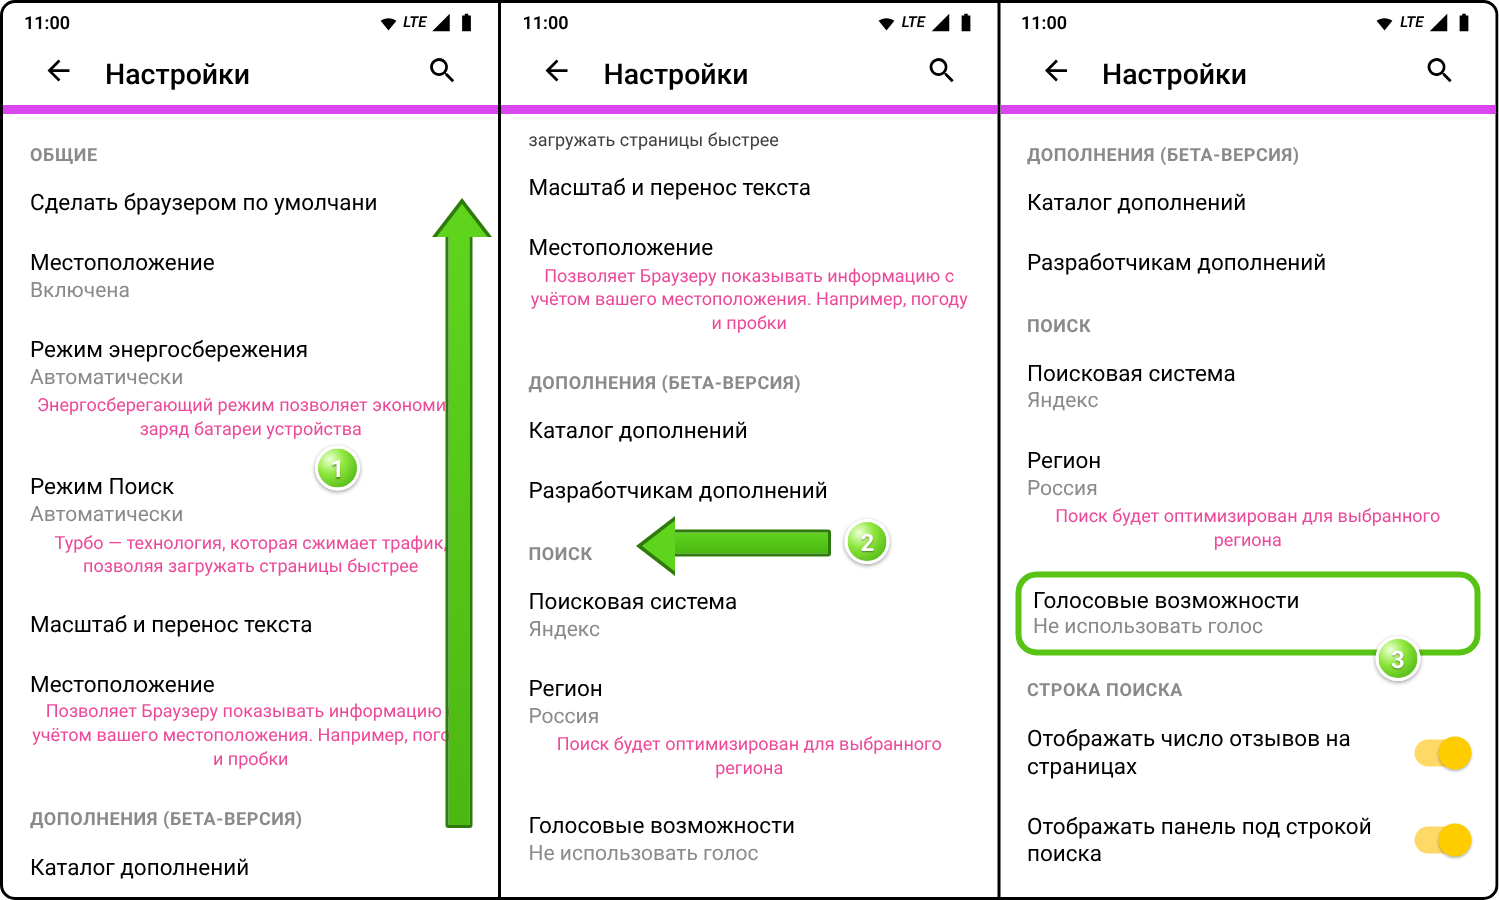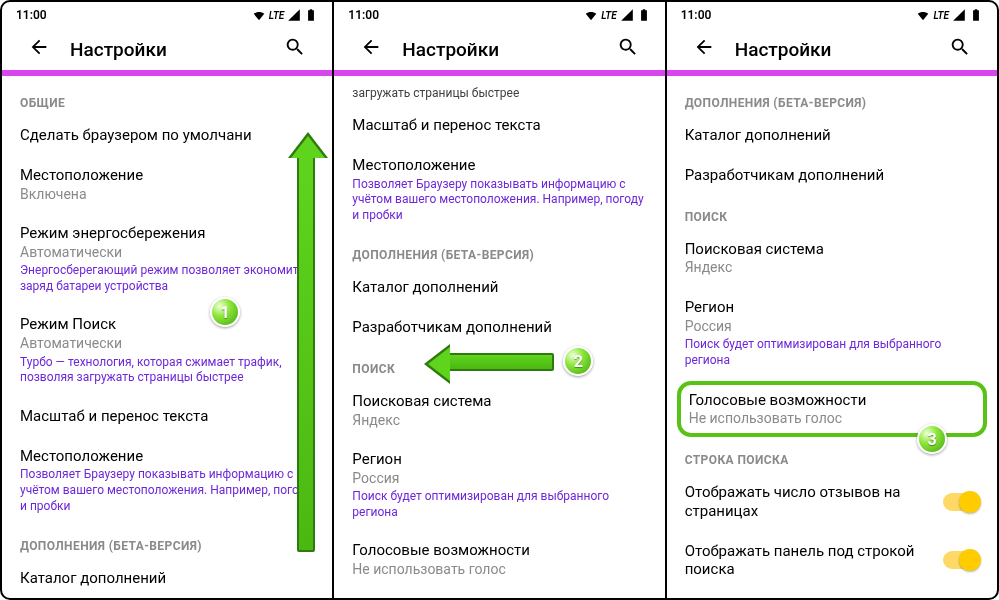--- a/index.html
+++ b/index.html
@@ -62,21 +62,21 @@
   letter-spacing: 0.4px;
   padding: 14px 18px 6px;
   font-weight: bold;
 }
 .item {
   padding: 10px 18px 11px;
   cursor: pointer;
 }
 .item .label { font-size: 15px; color: #000; line-height: 1.25; }
 .item .value { font-size: 14px; color: #8a8a8a; margin-top: 1px; line-height: 1.25; }
-.item .desc { font-size: 12px; color: #6d28d9; margin-top: 2px; line-height: 1.3; }
+.item .desc { font-size: 12px; color: #ec4899; margin-top: 2px; line-height: 1.3; text-align: center; }
 .switch-row {
   display: flex;
   align-items: center;
   padding: 10px 18px 11px;
 }
 .switch-row .label { flex: 1; font-size: 15px; color: #000; line-height: 1.25; padding-right: 8px; }
 .switch {
   width: 36px;
   height: 18px;
   background: #ffd966;

